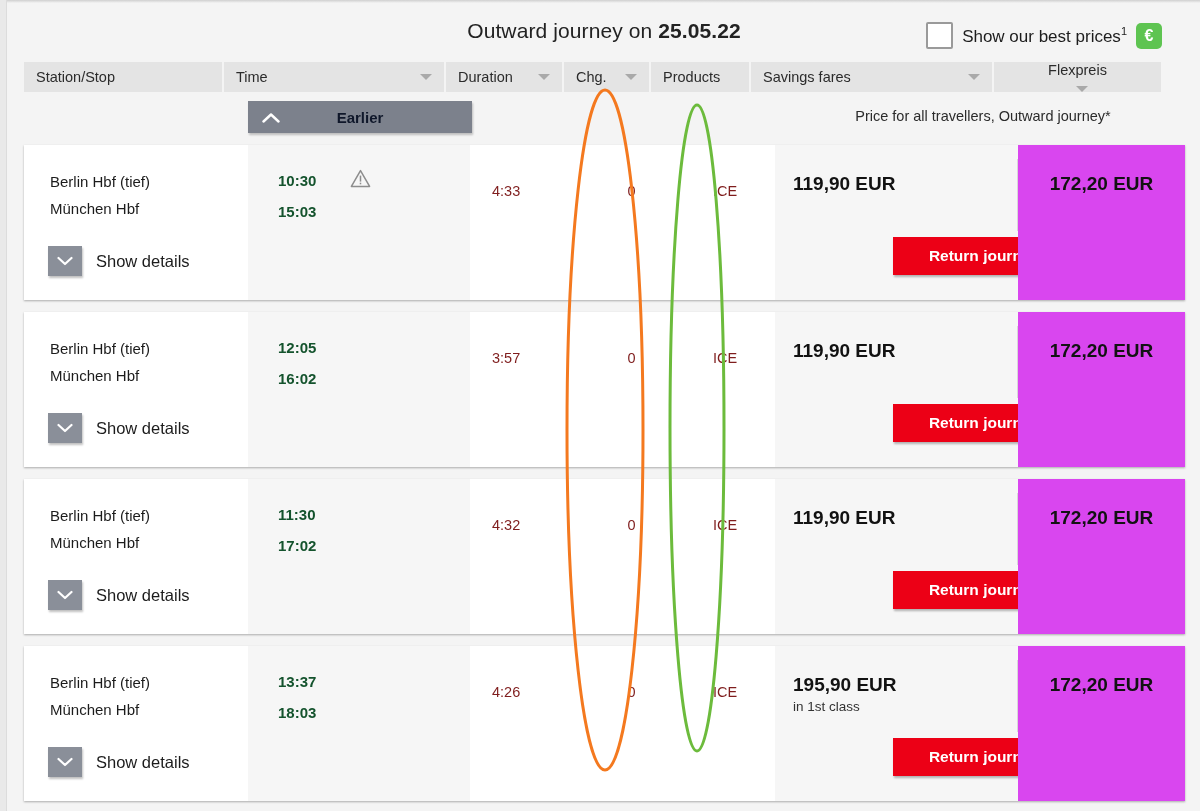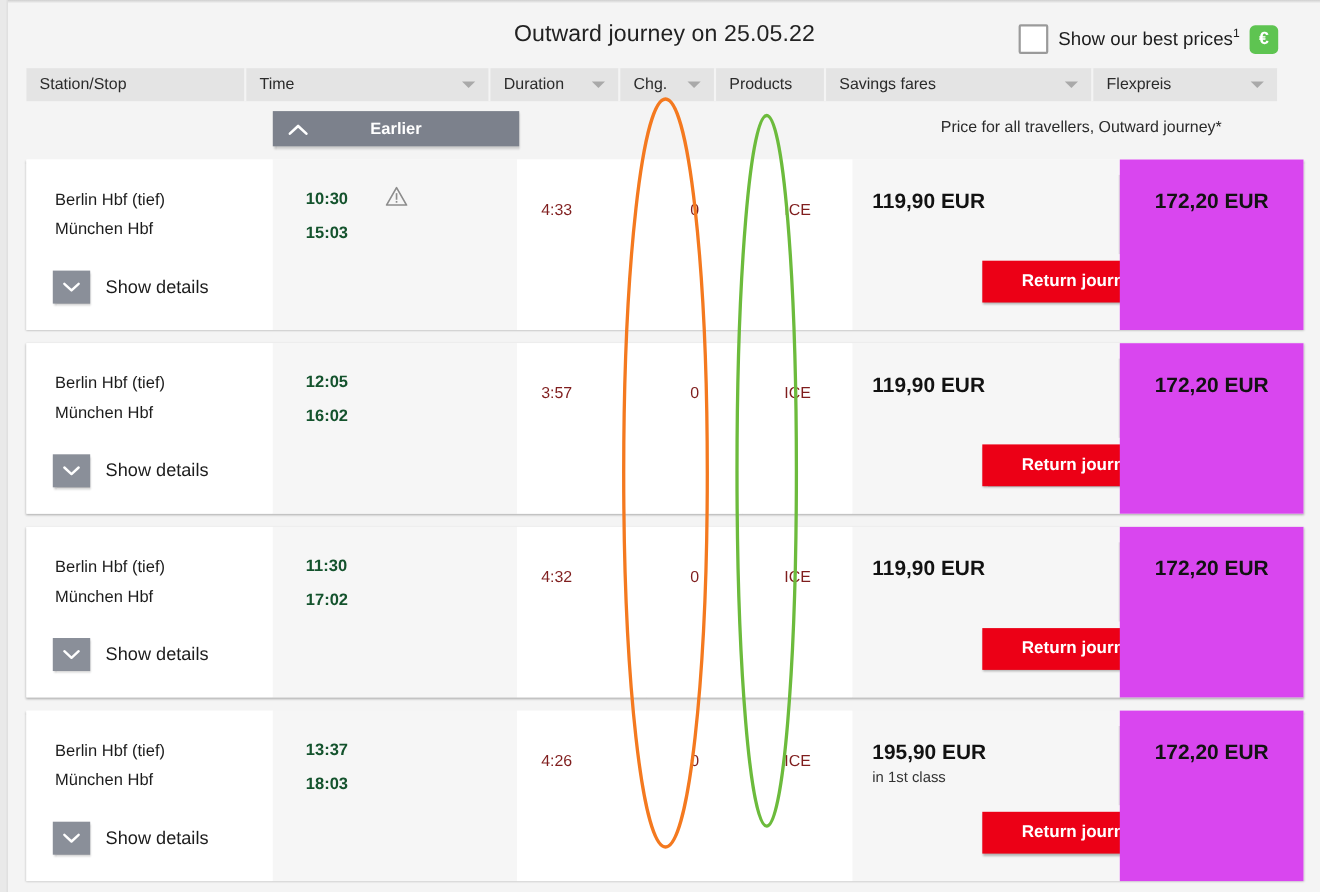--- a/index.html
+++ b/index.html
@@ -42,21 +42,21 @@
   }
   .journey-title {
     position: absolute; left: 0; top: 15px; width: 1192px;
     text-align: center;
     font-size: 21px;
     color: #222222;
     letter-spacing: .1px;
     white-space: nowrap;
   }
   .journey-title .date {
-    font-weight: 400;
+    font-weight: 700;
   }
 
   .bestprices {
     position: absolute; right: 38px; top: 18px;
     display: flex; align-items: center; gap: 9px;
     white-space: nowrap;
   }
   .checkbox {
     width: 27px; height: 27px;
     background: #ffffff;
@@ -89,40 +89,40 @@
   }
   .colheader .cell {
     background: #e4e4e4;
     border-right: 2px solid #f4f4f4;
     display: flex; align-items: center;
     padding: 0 12px;
     font-size: 14.5px;
     color: #2b2b2b;
     position: relative;
   }
-  .colheader .cell:last-child { border-right: none; }
+  .colheader .cell:last-child { border-right: none; flex-direction: column; }
   .colheader .cell .lbl { flex: 1 1 auto; }
   .caret {
     width: 0; height: 0;
     border-left: 6px solid transparent;
     border-right: 6px solid transparent;
     border-top: 6px solid #a9a9a9;
     margin-left: 8px;
     flex: 0 0 auto;
   }
 
   
   .earlier-row {
     position: absolute; left: 24px; top: 101px; width: 1161px; height: 34px;
   }
   .btn-earlier {
     position: absolute; left: 224px; top: 0;
     width: 224px; height: 32px;
     background: #7c818c;
-    color: #ffffff;
+    color: #0f172a;
     font-size: 15px; font-weight: 700;
     display: flex; align-items: center;
     box-shadow: 1px 2px 2px rgba(0,0,0,.22);
     cursor: pointer;
   }
   .btn-earlier .chev {
     width: 46px; display: flex; align-items: center; justify-content: center;
   }
   .btn-earlier .chev svg { display:block; }
   .btn-earlier .cap { flex: 1; text-align: center; padding-right: 46px; }

